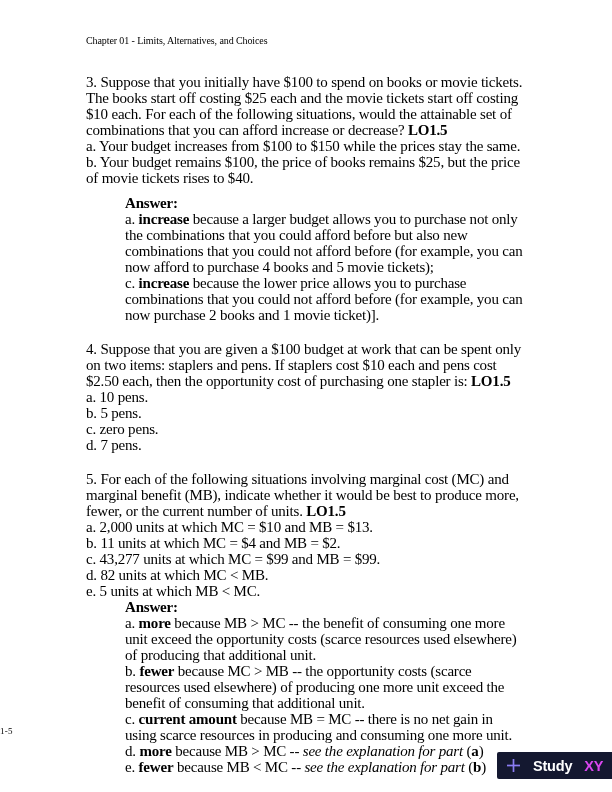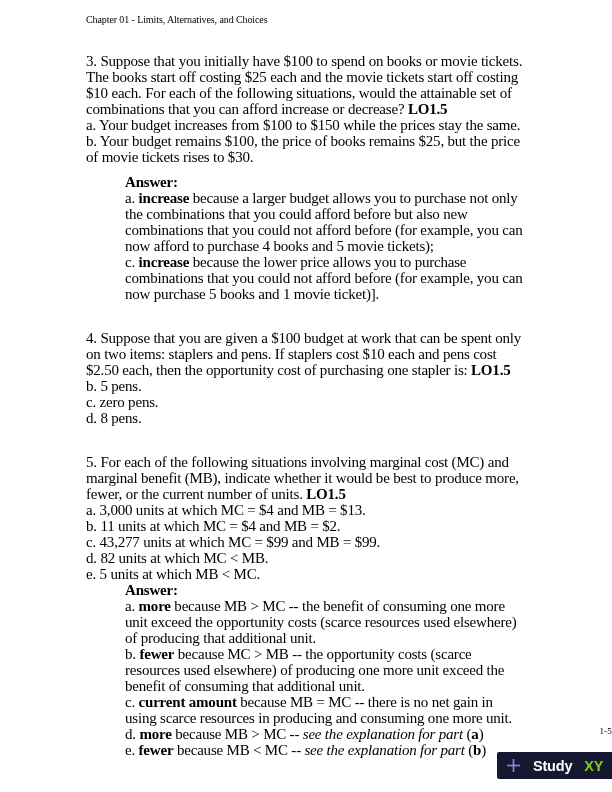--- a/index.html
+++ b/index.html
@@ -8,46 +8,46 @@
     background: #ffffff;
     overflow: hidden;
   }
   body {
     position: relative;
     font-family: "Liberation Serif", serif;
     color: #000;
     box-sizing: border-box;
   }
   .page {
-    padding: 14px 85px 0 86px;
+    padding: 35px 85px 0 86px;
     box-sizing: border-box;
     width: 612px;
   }
   .doc-header {
     font-size: 10px;
     line-height: 12px;
     margin-bottom: 27px;
     letter-spacing: -0.1px;
   }
   .doc-body {
     font-size: 15px;
     line-height: 16px;
     letter-spacing: -0.2px;
   }
   .blk { margin: 0; }
   .blk.indent { margin-left: 39px; }
   .blk.gap-small { margin-top: 9px; }
-  .blk.gap-large { margin-top: 28px; }
+  .blk.gap-large { margin-top: 18px; }
   .b { font-weight: bold; }
   .i { font-style: italic; }
   .page-footer {
     position: absolute;
     top: 726px; left: 0;
     width: 612px;
-    text-align: right;
+    text-align: left;
     font-size: 9px;
     letter-spacing: 0.2px;
   }
   .brand-logo {
     position: absolute;
     left: 497px; top: 752px;
     height: 27px;
     padding: 0 11px 0 9px;
     border-radius: 2px;
     display: inline-flex;
@@ -66,30 +66,31 @@
 </style>
 </head>
 <body>
 
 <div class="page">
   <div class="doc-header">Chapter 01 - Limits, Alternatives, and Choices</div>
 
   <div class="doc-body">
       <p class="blk"><span>3. Suppose that you initially have $100 to spend on books or movie tickets. The books start off costing $25 each and the movie tickets start off costing $10 each. For each of the following situations, would the attainable set of combinations that you can afford increase or decrease? </span><span class="b">LO1.5</span></p>
       <p class="blk"><span>a. Your budget increases from $100 to $150 while the prices stay the same.</span></p>
-      <p class="blk"><span>b. Your budget remains $100, the price of books remains $25, but the price of movie tickets rises to $30.</span></p>
+      <p class="blk"><span>b. Your budget remains $100, the price of books remains $25, but the price of movie tickets rises to $40.</span></p>
       <p class="blk indent gap-small"><span class="b">Answer:</span></p>
       <p class="blk indent"><span>a. </span><span class="b">increase</span><span> because a larger budget allows you to purchase not only the combinations that you could afford before but also new combinations that you could not afford before (for example, you can now afford to purchase 4 books and 5 movie tickets);</span></p>
-      <p class="blk indent"><span>c. </span><span class="b">increase</span><span> because the lower price allows you to purchase combinations that you could not afford before (for example, you can now purchase 5 books and 1 movie ticket)].</span></p>
+      <p class="blk indent"><span>c. </span><span class="b">increase</span><span> because the lower price allows you to purchase combinations that you could not afford before (for example, you can now purchase 2 books and 1 movie ticket)].</span></p>
       <p class="blk gap-large"><span>4. Suppose that you are given a $100 budget at work that can be spent only on two items: staplers and pens. If staplers cost $10 each and pens cost $2.50 each, then the opportunity cost of purchasing one stapler is: </span><span class="b">LO1.5</span></p>
+      <p class="blk"><span>a. 10 pens.</span></p>
       <p class="blk"><span>b. 5 pens.</span></p>
       <p class="blk"><span>c. zero pens.</span></p>
-      <p class="blk"><span>d. 8 pens.</span></p>
+      <p class="blk"><span>d. 7 pens.</span></p>
       <p class="blk gap-large"><span>5. For each of the following situations involving marginal cost (MC) and marginal benefit (MB), indicate whether it would be best to produce more, fewer, or the current number of units. </span><span class="b">LO1.5</span></p>
-      <p class="blk"><span>a. 3,000 units at which MC = $4 and MB = $13.</span></p>
+      <p class="blk"><span>a. 2,000 units at which MC = $10 and MB = $13.</span></p>
       <p class="blk"><span>b. 11 units at which MC = $4 and MB = $2.</span></p>
       <p class="blk"><span>c. 43,277 units at which MC = $99 and MB = $99.</span></p>
       <p class="blk"><span>d. 82 units at which MC &lt; MB.</span></p>
       <p class="blk"><span>e. 5 units at which MB &lt; MC.</span></p>
       <p class="blk indent"><span class="b">Answer:</span></p>
       <p class="blk indent"><span>a. </span><span class="b">more</span><span> because MB &gt; MC -- the benefit of consuming one more unit exceed the opportunity costs (scarce resources used elsewhere) of producing that additional unit.</span></p>
       <p class="blk indent"><span>b. </span><span class="b">fewer</span><span> because MC &gt; MB -- the opportunity costs (scarce resources used elsewhere) of producing one more unit exceed the benefit of consuming that additional unit.</span></p>
       <p class="blk indent"><span>c. </span><span class="b">current amount</span><span> because MB = MC -- there is no net gain in using scarce resources in producing and consuming one more unit.</span></p>
       <p class="blk indent"><span>d. </span><span class="b">more</span><span> because MB &gt; MC -- </span><span class="i">see the explanation for part</span><span> (</span><span class="b">a</span><span>)</span></p>
       <p class="blk indent"><span>e. </span><span class="b">fewer</span><span> because MB &lt; MC -- </span><span class="i">see the explanation for part</span><span> (</span><span class="b">b</span><span>)</span></p>
@@ -99,14 +100,14 @@
 <div class="page-footer">1-5</div>
 
 <div class="brand-logo" style="background: rgb(20, 24, 48);">
   <span class="plus">
     <svg width="15" height="15" viewBox="0 0 15 15" aria-hidden="true">
       <line x1="7.5" y1="1" x2="7.5" y2="14" stroke-width="1.7" stroke="#8b7df2"></line>
       <line x1="1" y1="7.5" x2="14" y2="7.5" stroke-width="1.7" stroke="#8b7df2"></line>
     </svg>
   </span>
   <span style="color: rgb(255, 255, 255);">Study</span>
-    <span style="color: #84cc16;">XY</span>
+    <span style="color: #d946ef;">XY</span>
 </div>
 
 </body></html>

